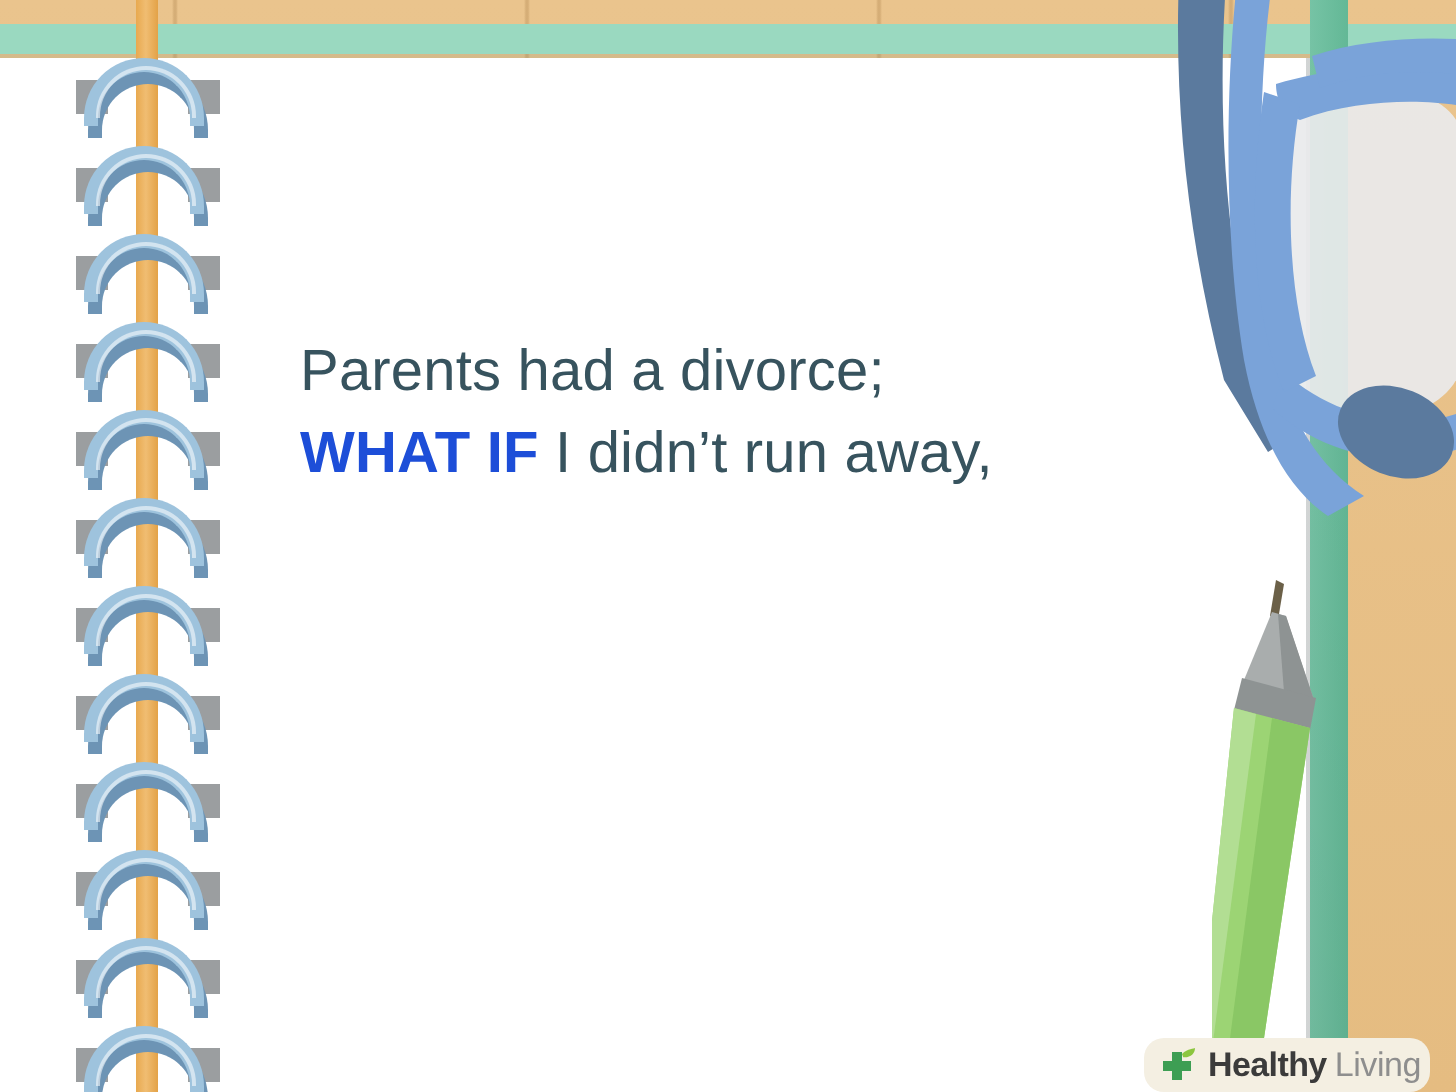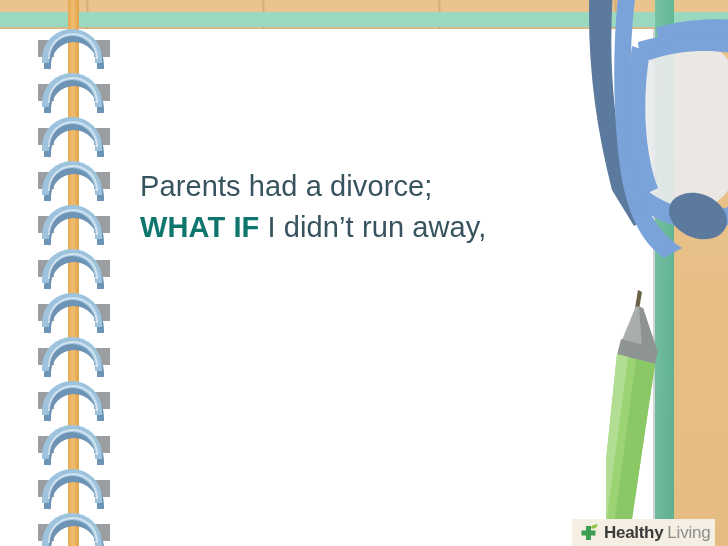--- a/index.html
+++ b/index.html
@@ -131,51 +131,52 @@
     width: 50px; height: 26px;
     border: 2px solid rgba(255,255,255,0.55);
     border-radius: 26px 26px 0 0;
     border-bottom: none;
     box-sizing: border-box;
   }
 
   
   .headline {
     position: absolute;
-    left: 140px;
+    left: 150px;
     top: 166px;
     width: 470px;
     color: #37535e;
     font-size: 29px;
     line-height: 41px;
     font-weight: 400;
     letter-spacing: 0.1px;
   }
   .headline .hl {
-    color: #0f766e;
+    color: #1d4ed8;
     font-weight: 600;
   }
 
   
   .glasses { position: absolute; left: 560px; top: -10px; width: 175px; height: 290px; }
 
   
   .pencil { position: absolute; left: 606px; top: 288px; width: 70px; height: 258px; }
 
   
   .logo {
     position: absolute;
     left: 572px;
     top: 519px;
     height: 27px;
     padding: 0 4px 0 6px;
     background: #f4efe2;
     display: flex;
     align-items: center;
     gap: 4px;
+    border-radius: 10px;
   }
   .logo .word-bold {
     font-size: 17px;
     font-weight: 700;
     color: #3b3b3b;
     letter-spacing: -0.3px;
   }
   .logo .word-light {
     font-size: 17px;
     font-weight: 400;

